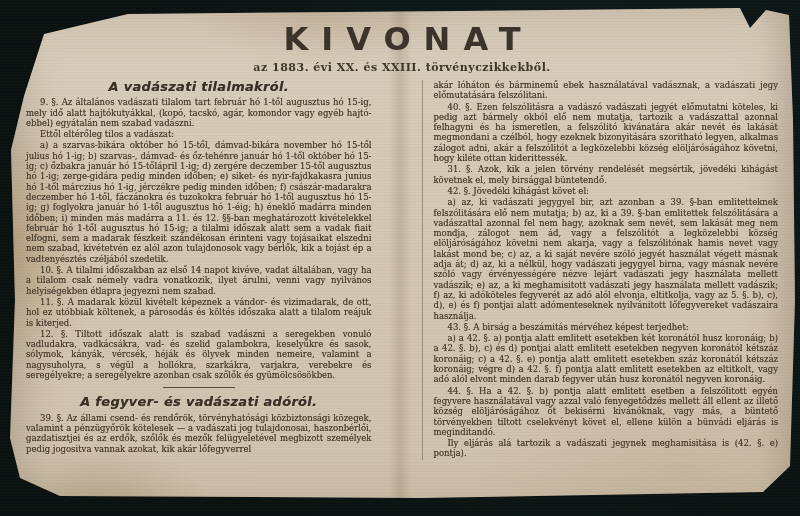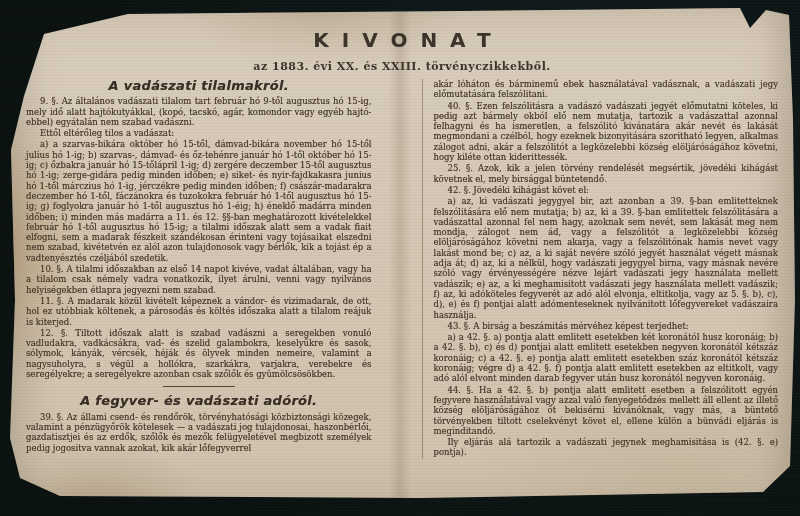--- a/index.html
+++ b/index.html
@@ -19,22 +19,22 @@
       linear-gradient(90deg, rgba(0,0,0,.07) 0%, rgba(0,0,0,0) 6%, rgba(0,0,0,0) 48.5%,
         rgba(80,60,30,.14) 50%, rgba(0,0,0,0) 51.5%, rgba(0,0,0,0) 95%, rgba(0,0,0,.08) 100%),
       linear-gradient(180deg,#d9cebe 0%, #d4c8b6 40%, #cfc2ae 100%);
     box-shadow:inset 0 0 60px rgba(90,65,30,.28), inset 0 0 6px rgba(60,40,20,.35);
   }
   .grain{position:absolute;inset:0;pointer-events:none;
     background:repeating-linear-gradient(180deg, rgba(120,95,60,.05) 0 1px, transparent 1px 3px);
     clip-path:inherit;}
   .content{position:absolute;left:26px;top:20px;width:752px;color:#453a2c;}
   .masthead{text-align:center;}
-  .title{font-family:"DejaVu Sans", sans-serif;font-weight:bold;font-size:20px;
-    letter-spacing:13px;color:#3c332a;margin:8px;padding-left:13px;}
+  .title{font-family:"DejaVu Sans", sans-serif;font-weight:bold;font-size:32px;
+    letter-spacing:13px;color:#3c332a;margin:0;padding-left:13px;}
   .subtitle{font-family:"DejaVu Serif", serif;font-weight:bold;font-size:11px;
     color:#3f352b;margin:3px 0 6px 0;letter-spacing:.5px;}
   .cols{display:flex;align-items:flex-start;}
   .col{width:50%;box-sizing:border-box;font-size:8.5px;line-height:10.3px;
     text-align:justify;text-shadow:0 0 .5px rgba(70,55,35,.6);}
   .col-left{padding-right:10px;}
   .col-right{padding-left:10px;border-left:1px solid rgba(100,86,62,.5);margin-left:41px;}
   .sec-heading{font-family:"DejaVu Sans", sans-serif;font-weight:bold;font-size:13px;
     text-align:center;margin:2px 0 5px 0;color:#382f26;letter-spacing:.3px;font-style:italic;}
   .sec-heading.second{margin-top:9px;}
@@ -52,35 +52,35 @@
   <div class="content">
     <div class="masthead">
       <h1 class="title">KIVONAT</h1>
       <div class="subtitle">az 1883. évi XX. és XXIII. törvényczikkekből.</div>
     </div>
 
     <div class="cols">
 
       <div class="col col-left">
         <h2 class="sec-heading">A vadászati tilalmakról.</h2>
-        <p class="indent">9. §. Az általános vadászati tilalom tart február hó 9-től augusztus hó 15-ig, mely idő alatt hajtókutyákkal, (kopó, tacskó, agár, komondor vagy egyéb hajtó-ebbel) egyátalán nem szabad vadászni.</p>
+        <p class="indent">9. §. Az általános vadászati tilalom tart február hó 1-től augusztus hó 15-ig, mely idő alatt hajtókutyákkal, (kopó, tacskó, agár, komondor vagy egyéb hajtó-ebbel) egyátalán nem szabad vadászni.</p>
         <p class="indent">Ettől eltérőleg tilos a vadászat:</p>
         <p class="indent">a) a szarvas-bikára október hó 15-től, dámvad-bikára november hó 15-től julius hó 1-ig; b) szarvas-, dámvad- és őz-tehénre január hó 1-től október hó 15-ig; c) őzbakra január hó 15-tőlápril 1-ig; d) zergére deczember 15-től augusztus hó 1-ig; zerge-gidára pedig minden időben; e) siket- és nyir-fajdkakasra junius hó 1-től márczius hó 1-ig, jérczékre pedig minden időben; f) császár-madarakra deczember hó 1-től, fáczánokra és tuzokokra február hó 1-től augusztus hó 15-ig; g) foglyokra január hó 1-től augusztus hó 1-éig; h) éneklő madárra minden időben; i) minden más madárra a 11. és 12. §§-ban meghatározott kivételekkel február hó 1-től augusztus hó 15-ig; a tilalmi időszak alatt sem a vadak fiait elfogni, sem a madarak fészkeit szándékosan érinteni vagy tojásaikat elszedni nem szabad, kivétetvén ez alól azon tulajdonosok vagy bérlők, kik a tojást ép a vadtenyésztés czéljából szedetik.</p>
         <p class="indent">10. §. A tilalmi időszakban az első 14 napot kivéve, vadat általában, vagy ha a tilalom csak némely vadra vonatkozik, ilyet árulni, venni vagy nyilvános helyiségekben étlapra jegyezni nem szabad.</p>
         <p class="indent">11. §. A madarak közül kivételt képeznek a vándor- és vizimadarak, de ott, hol ez utóbbiak költenek, a párosodás és költés időszaka alatt a tilalom reájuk is kiterjed.</p>
         <p class="indent">12. §. Tiltott időszak alatt is szabad vadászni a seregekben vonuló vadludakra, vadkácsákra, vad- és szelid galambokra, keselyűkre és sasok, sólymok, kányák, vércsék, héják és ölyvek minden nemeire, valamint a nagysuholyra, s végül a hollókra, szarkákra, varjakra, verebekre és seregélyekre; a seregélyekre azonban csak szőlők és gyümölcsösökben.</p>
         <hr class="rule">
         <h2 class="sec-heading second">A fegyver- és vadászati adóról.</h2>
         <p class="indent">39. §. Az állami csend- és rendőrök, törvényhatósági közbiztonsági közegek, valamint a pénzügyőrök kötelesek — a vadászati jog tulajdonosai, haszonbérlői, gazdatisztjei és az erdők, szőlők és mezők felügyeletével megbizott személyek pedig jogositva vannak azokat, kik akár lőfegyverrel</p>
       </div>
 
       <div class="col col-right">
         <p>akár lóháton és bárminemű ebek használatával vadásznak, a vadászati jegy előmutatására felszólitani.</p>
         <p class="indent">40. §. Ezen felszólitásra a vadászó vadászati jegyét előmutatni köteles, ki pedig azt bármely okból elő nem mutatja, tartozik a vadászattal azonnal felhagyni és ha ismeretlen, a felszólitó kivánatára akár nevét és lakását megmondani a czélból, hogy ezeknek bizonyitására szoritható legyen, alkalmas zálogot adni, akár a felszólitót a legközelebbi község elöljáróságához követni, hogy kiléte ottan kiderittessék.</p>
-        <p class="indent">25. §. Azok, kik a jelen törvény rendelését megsértik, jövedéki kihágást követnek el, mely birsággal büntetendő.</p>
+        <p class="indent">31. §. Azok, kik a jelen törvény rendelését megsértik, jövedéki kihágást követnek el, mely birsággal büntetendő.</p>
         <p class="indent">42. §. Jövedéki kihágást követ el:</p>
         <p class="indent">a) az, ki vadászati jegygyel bir, azt azonban a 39. §-ban emlitetteknek felszólitására elő nem mutatja; b) az, ki a 39. §-ban emlitettek felszólitására a vadászattal azonnal fel nem hagy, azoknak sem nevét, sem lakását meg nem mondja, zálogot nem ád, vagy a felszólitót a legközelebbi község elöljáróságához követni nem akarja, vagy a felszólitónak hamis nevet vagy lakást mond be; c) az, a ki saját nevére szóló jegyét használat végett másnak adja át; d) az, ki a nélkül, hogy vadászati jegygyel birna, vagy másnak nevére szóló vagy érvényességére nézve lejárt vadászati jegy használata mellett vadászik; e) az, a ki meghamisitott vadászati jegy használata mellett vadászik; f) az, ki adóköteles fegyverét az adó alól elvonja, eltitkolja, vagy az 5. §. b), c), d), e) és f) pontjai alatt adómenteseknek nyilvánitott lőfegyvereket vadászaira használja.</p>
         <p class="indent">43. §. A birság a beszámitás mérvéhez képest terjedhet:</p>
         <p class="indent">a) a 42. §. a) pontja alatt emlitett esetekben két koronától husz koronáig; b) a 42. §. b), c) és d) pontjai alatt emlitett esetekben negyven koronától kétszáz koronáig; c) a 42. §. e) pontja alatt emlitett esetekben száz koronától kétszáz koronáig; végre d) a 42. §. f) pontja alatt emlitett esetekben az eltitkolt, vagy adó alól elvont minden darab fegyver után husz koronától negyven koronáig.</p>
         <p class="indent">44. §. Ha a 42. §. b) pontja alatt emlitett esetben a felszólitott egyén fegyvere használatával vagy azzal való fenyegetődzés mellett áll ellent az illető község elöljáróságához őt bekisérni kivánóknak, vagy más, a büntető törvényekben tiltott cselekvényt követ el, ellene külön a bünvádi eljárás is meginditandó.</p>
         <p class="indent">Ily eljárás alá tartozik a vadászati jegynek meghamisitása is (42. §. e) pontja).</p>
       </div>
 
     </div>
   </div>

